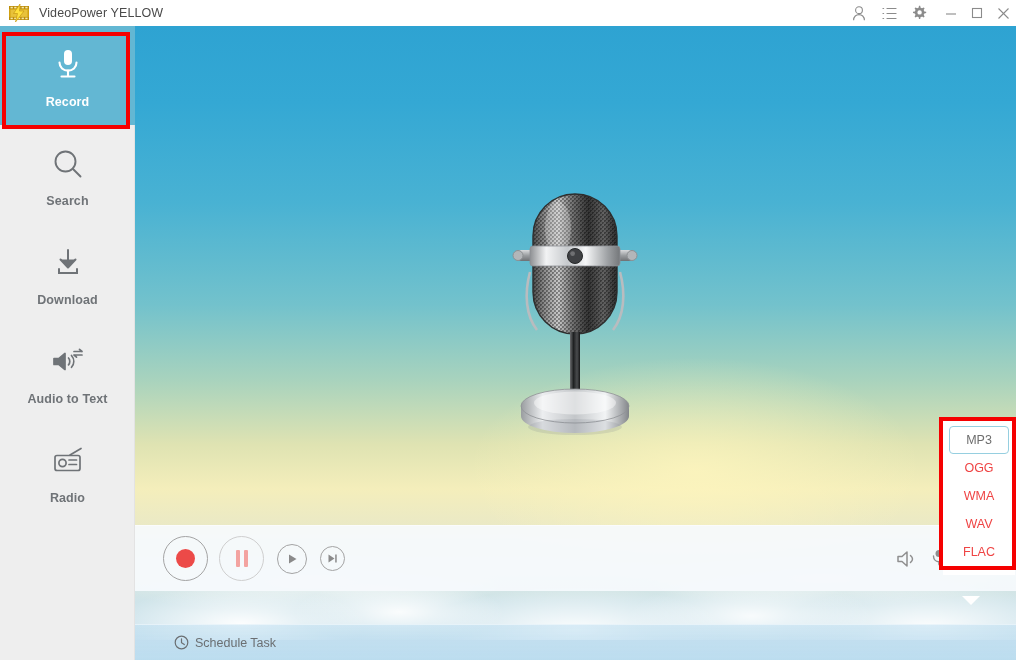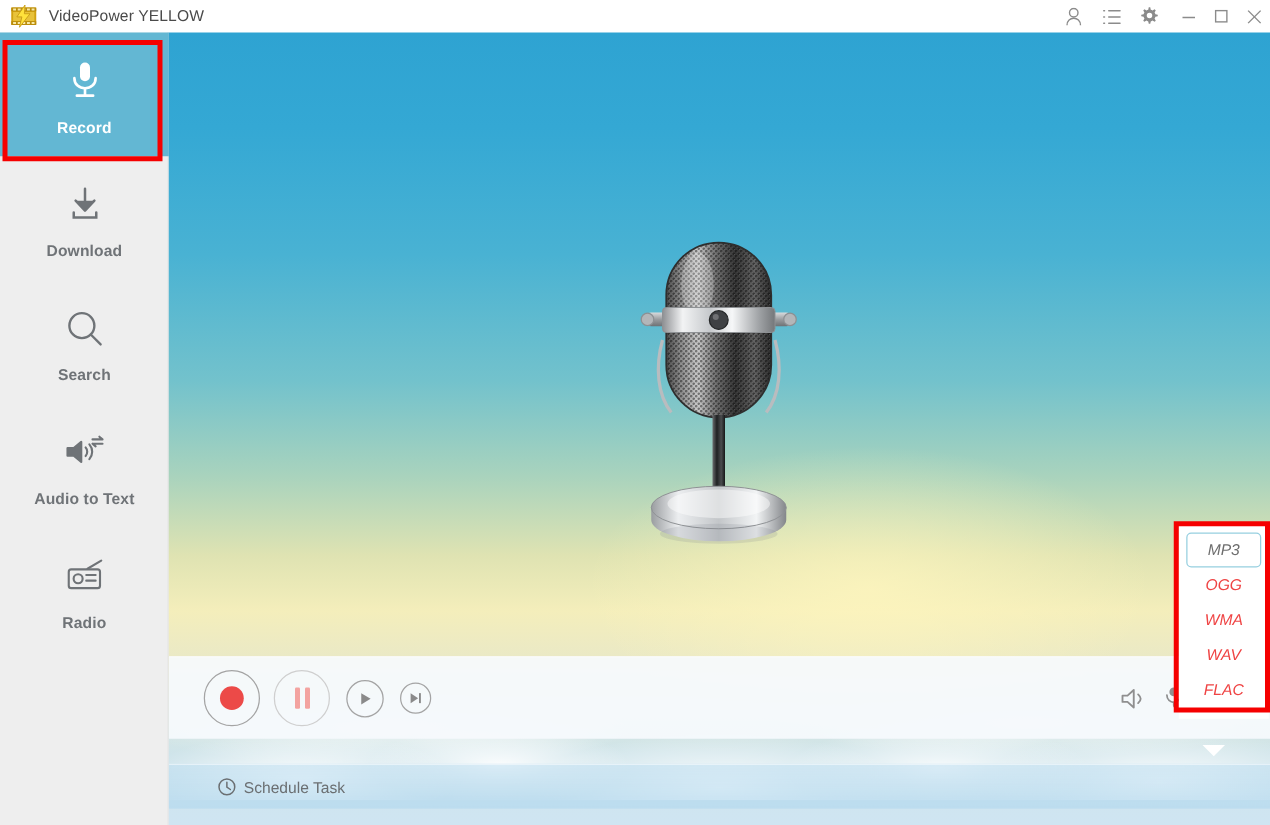--- a/index.html
+++ b/index.html
@@ -152,21 +152,20 @@
 
   
   #format-menu {
     position: absolute;
     left: 808px; top: 392px;
     width: 72px;
     background: #ffffff;
     padding: 8px 0 9px 0;
     box-sizing: border-box;
     z-index: 30;
-    font-style: italic;
   }
   .fmt-item {
     height: 28px;
     display: flex;
     align-items: center;
     justify-content: center;
     font-size: 12.5px;
     color: #ef4444;
     box-sizing: border-box;
     margin: 0 6px;
@@ -247,21 +246,21 @@
   .tr-icon {
     width: 34px; height: 34px;
     display: flex; align-items: center; justify-content: center;
     color: #8f8f8f;
   }
   .tr-icon.active { color: #69bdd6; }
 
   
   #statusbar {
     position: absolute;
-    left: 0; bottom: 13px;
+    left: 0; bottom: 0;
     width: 881px; height: 35px;
     display: flex;
     align-items: center;
     z-index: 20;
     background: linear-gradient(to bottom, rgba(190,222,240,0.55), rgba(178,216,238,0.65));
     border-top: 1px solid rgba(255,255,255,0.6);
   }
   #schedule-task {
     display: flex;
     align-items: center;
@@ -352,37 +351,37 @@
           <line x1="15" y1="22.6" x2="15" y2="27.5"></line>
           <line x1="8.5" y1="28.5" x2="21.5" y2="28.5"></line>
         </svg>
       </div>
       <div class="nav-label">Record</div>
     </div>
 
 
     <div class="nav-item">
       <div class="nav-icon">
+        <svg width="32" height="32" viewBox="0 0 32 32" fill="none" stroke="#6f7377" stroke-width="1.9" stroke-linecap="round">
+          <circle cx="13.5" cy="13.5" r="10"></circle>
+          <line x1="21" y1="21" x2="28.5" y2="28.5"></line>
+        </svg>
+      </div>
+      <div class="nav-label">Search</div>
+    </div>
+
+    <div class="nav-item">
+      <div class="nav-icon">
         <svg width="32" height="30" viewBox="0 0 32 30" fill="none" stroke="#6f7377" stroke-width="2" stroke-linecap="round">
           <line x1="16" y1="2" x2="16" y2="17"></line>
           <path d="M8.5 11.5 L16 19.5 L23.5 11.5" fill="#6f7377" stroke="#6f7377" stroke-width="2" stroke-linejoin="round"></path>
           <path d="M7 21 L7 25 L25 25 L25 21"></path>
         </svg>
       </div>
       <div class="nav-label">Download</div>
-    </div>
-
-    <div class="nav-item">
-      <div class="nav-icon">
-        <svg width="32" height="32" viewBox="0 0 32 32" fill="none" stroke="#6f7377" stroke-width="1.9" stroke-linecap="round">
-          <circle cx="13.5" cy="13.5" r="10"></circle>
-          <line x1="21" y1="21" x2="28.5" y2="28.5"></line>
-        </svg>
-      </div>
-      <div class="nav-label">Search</div>
     </div>
 
     <div class="nav-item">
       <div class="nav-icon">
         <svg width="34" height="30" viewBox="0 0 34 30" fill="none" stroke="#6f7377" stroke-width="1.7" stroke-linecap="round">
           <path d="M3 11.5 L8 11.5 L14 6.5 L14 22.5 L8 17.5 L3 17.5 Z" fill="#6f7377" stroke="#6f7377" stroke-linejoin="round"></path>
           <path d="M17.5 11 C19.2 12.8 19.2 16 17.5 17.8"></path>
           <path d="M20.5 8.5 C23.5 12 23.5 16.8 20.5 20.3"></path>
           <path d="M23 4.5 L31 4.5 M31 4.5 L28.5 2.4 M23 8 L31 8 M23 8 L25.5 10.1"></path>
         </svg>

